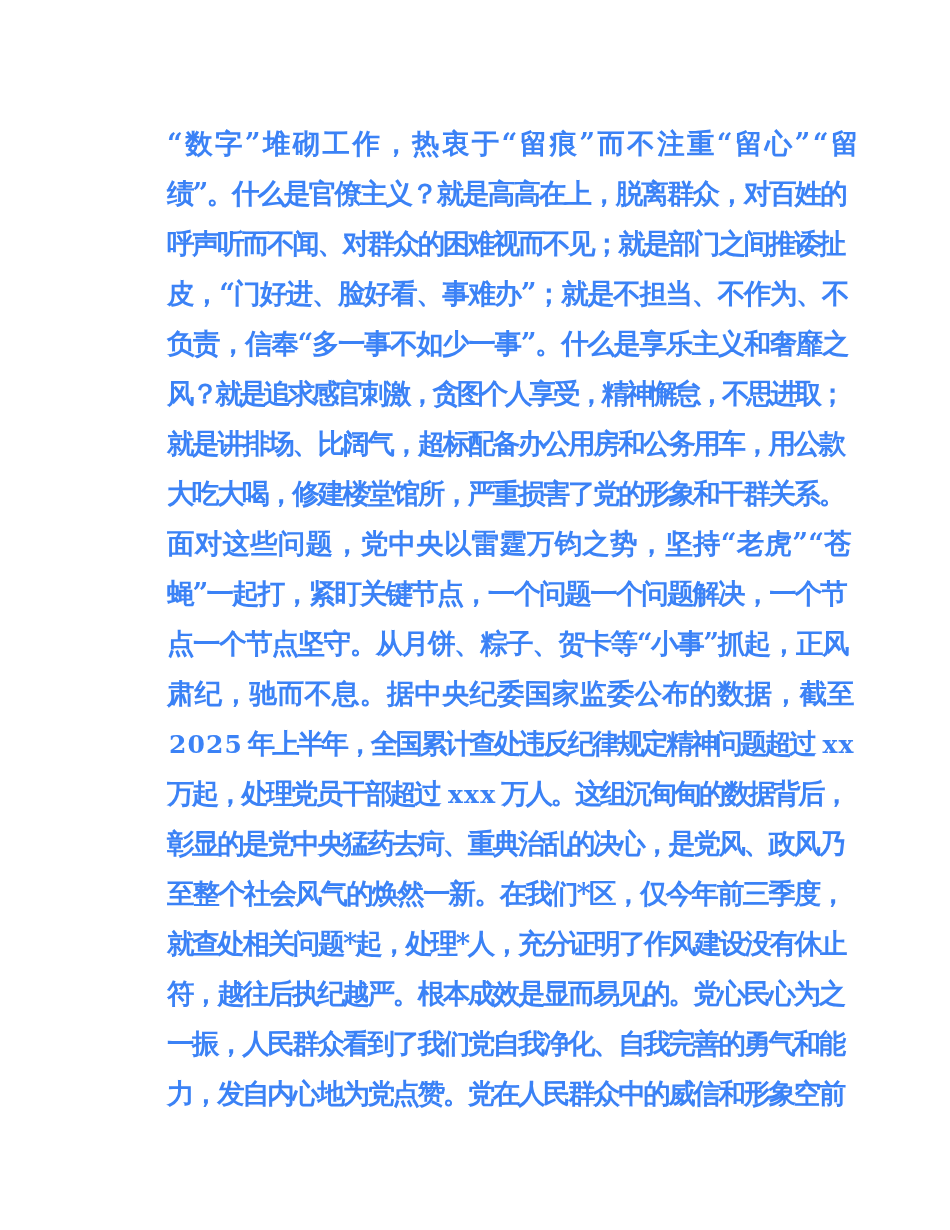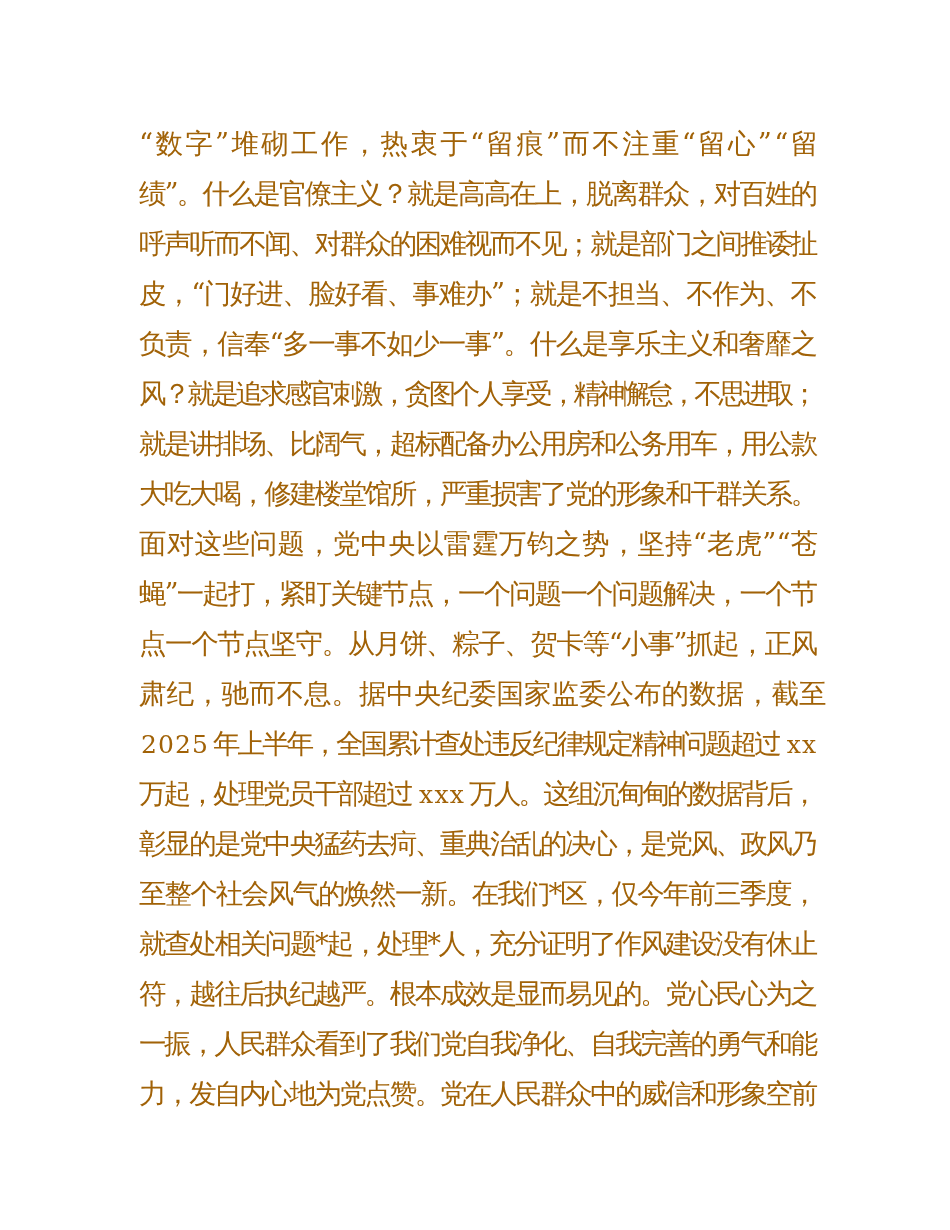--- a/index.html
+++ b/index.html
@@ -27,24 +27,25 @@
     left: 139px;
     top: 118px;
     width: 679px;
   }
 
   .doc-line {
     font-family: "DejaVu Serif", "Liberation Serif", serif;
     font-size: 27.5px;
     line-height: 50px;
     height: 50px;
-    color: #a16207;
+    color: #3b82f6;
     white-space: nowrap;
     letter-spacing: 0;
-    font-weight: 400;
+    font-weight: 700;
+    margin-left: 28px;
     -webkit-font-smoothing: antialiased;
   }
 
   
   .doc-line.justify {
     display: flex;
     justify-content: space-between;
   }
   .doc-line.justify > span {
     display: inline-block;

